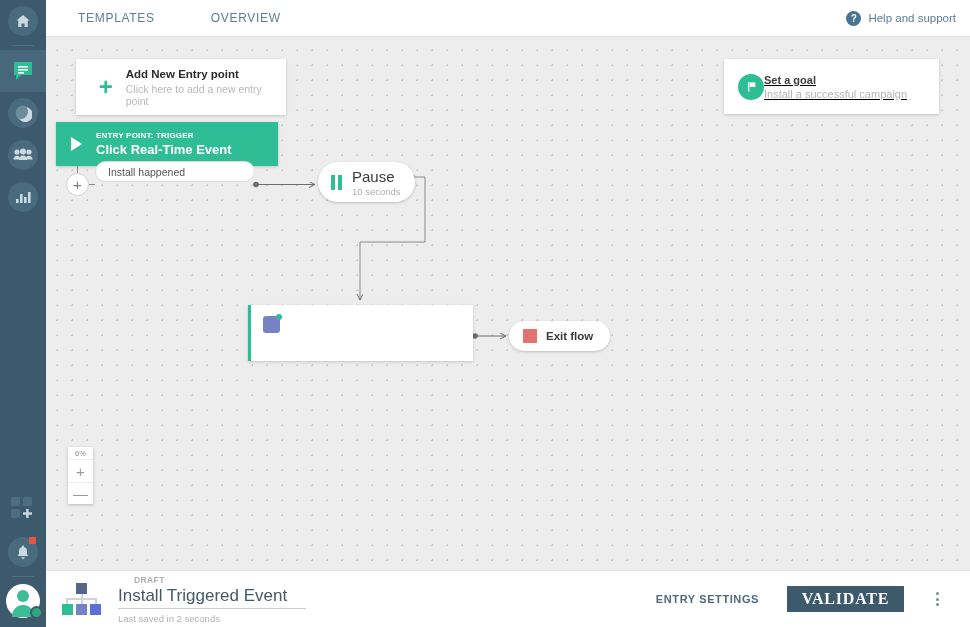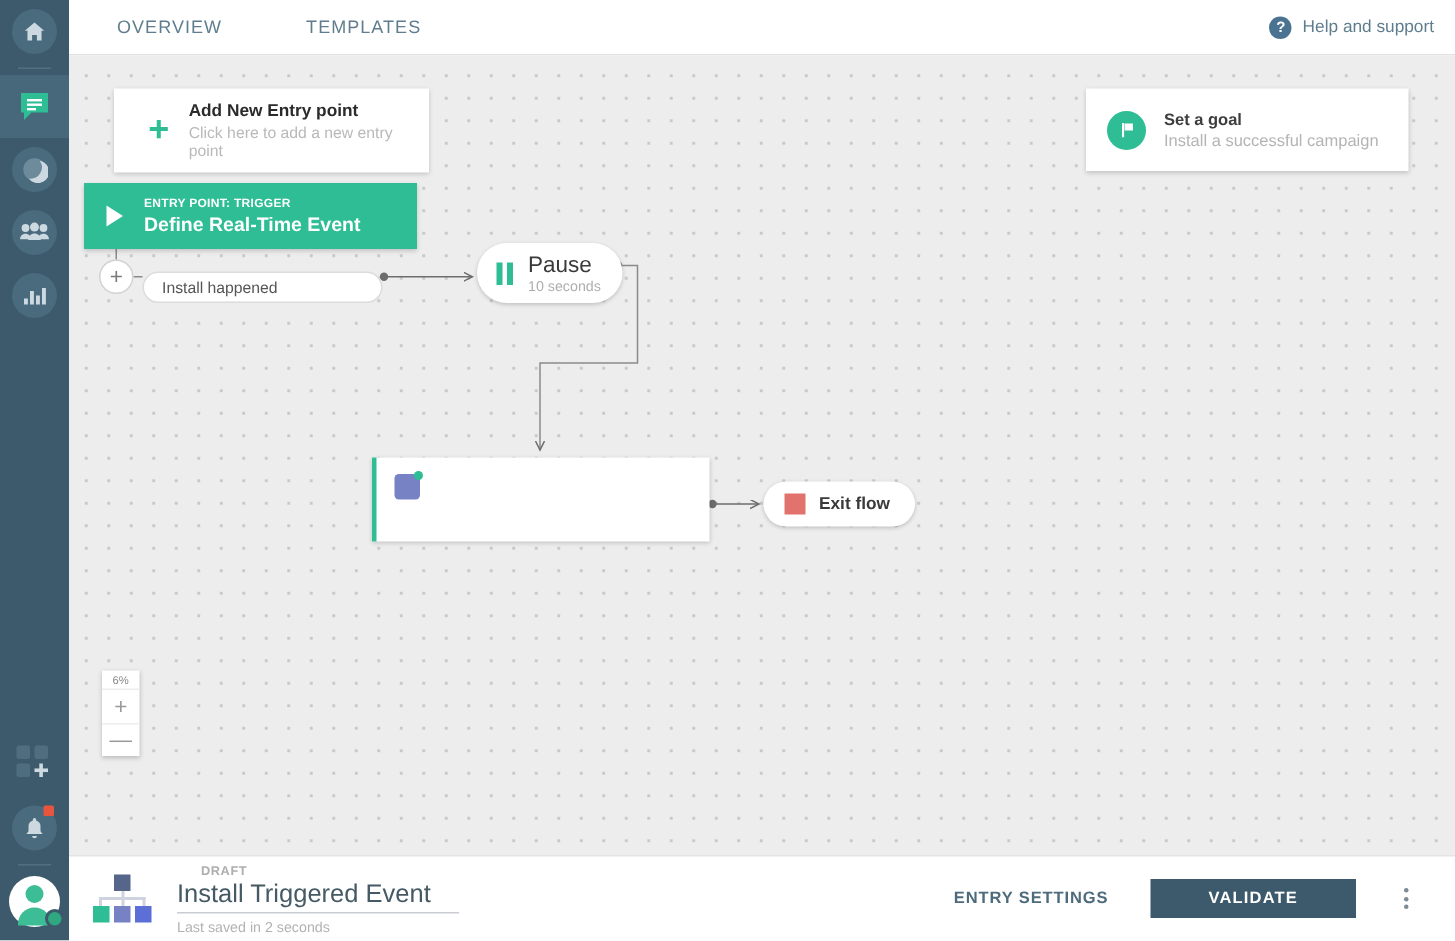--- a/index.html
+++ b/index.html
@@ -119,21 +119,21 @@
 
   
   .goal-card {
     left: 678px; top: 22px; width: 215px; height: 55px;
     display: flex; align-items: center; padding-left: 14px; cursor: pointer;
   }
   .goal-icon {
     width: 26px; height: 26px; border-radius: 50%; background: #2ebd94;
     display: flex; align-items: center; justify-content: center; flex: none;
   }
-  .goal-text { margin-left: 12px; }
+  .goal-text { margin-left: 0; text-decoration: underline; }
   .goal-title { font-size: 11px; font-weight: bold; color: #3d3d3d; }
   .goal-sub { font-size: 11px; color: #b4b4b4; margin-top: 2px; }
 
   
   .trigger {
     position: absolute; left: 10px; top: 85px; width: 222px; height: 44px;
     background: #2ebd94; display: flex; align-items: center; cursor: pointer;
     box-shadow: 0 1px 3px rgba(0,0,0,.18);
   }
   .trigger-play {
@@ -156,21 +156,21 @@
   .plus-node {
     position: absolute; left: 20px; top: 136px;
     width: 23px; height: 23px; border-radius: 50%;
     background: #fff; border: 1px solid #d2d2d2;
     display: flex; align-items: center; justify-content: center;
     color: #7a7a7a; font-size: 15px; line-height: 1; cursor: pointer;
   }
 
   
   .cond-pill {
-    position: absolute; left: 49px; top: 144px;
+    position: absolute; left: 49px; top: 124px;
     width: 160px; height: 21px; border-radius: 11px;
     background: #fff; border: 1px solid #dcdcdc;
     display: flex; align-items: center; padding-left: 12px;
     font-size: 10.5px; color: #555; cursor: pointer;
   }
 
   
   .pause-node {
     position: absolute; left: 272px; top: 125px;
     width: 97px; height: 40px; border-radius: 20px;
@@ -254,23 +254,23 @@
     display: inline-block; min-width: 188px; cursor: text;
   }
   .flow-saved { font-size: 9.5px; color: #b2b2b2; margin-top: 4px; }
 
   .bb-right { margin-left: auto; display: flex; align-items: center; gap: 0; }
   .flow-settings {
     font-size: 11px; letter-spacing: .6px; color: #4e6b7c;
     cursor: pointer; margin-right: 28px; font-weight: bold;
   }
   .validate-btn {
-    width: 137px; height: 26px; background: #3d5a6c; color: #fff;
-    font-size: 11px; letter-spacing: .8px; font-weight: bold;
-    display: flex; align-items: center; justify-content: center; cursor: pointer;
+    width: 117px; height: 26px; background: #3d5a6c; color: #fff;
+    font-size: 16px; letter-spacing: .8px; font-weight: bold;
+    display: flex; align-items: center; justify-content: center; cursor: pointer; font-family: Liberation Serif, serif;
   }
   .kebab {
     width: 30px; height: 30px; margin-left: 18px; cursor: pointer;
     display: flex; flex-direction: column; align-items: center;
     justify-content: center; gap: 2.5px;
   }
   .kebab i { width: 3px; height: 3px; border-radius: 50%; background: #7b8a93; display: block; }
 </style>
 </head>
 <body>
@@ -362,22 +362,22 @@
     <div class="rail-btn" style="height:46px;">
       <div class="avatar-wrap">
         <span class="avatar-head"></span>
         <span class="avatar-body"></span>
         <span class="avatar-gear"></span>
       </div>
     </div>
   </div>
 
   <div class="topbar">
+    <div class="tab">TEMPLATES</div>
     <div class="tab">OVERVIEW</div>
-    <div class="tab">TEMPLATES</div>
     <div class="help">
       <span class="help-icon">?</span>
       <span>Help and support</span>
     </div>
   </div>
 
   <div class="canvas">
 
     <svg class="svg-layer">
       <defs>
@@ -423,21 +423,21 @@
         <div class="goal-sub">Install a successful campaign</div>
       </div>
     </div>
 
     <div class="trigger">
       <span class="trigger-play">
           <span></span>
         </span>
       <div>
         <div class="trigger-kicker">ENTRY POINT: TRIGGER</div>
-        <div class="trigger-name">Define Real-Time Event</div>
+        <div class="trigger-name">Click Real-Time Event</div>
       </div>
     </div>
 
     <div class="plus-node">+</div>
 
     <div class="cond-pill">
       <span>Install happened</span>
     </div>
 
     <div class="pause-node">

